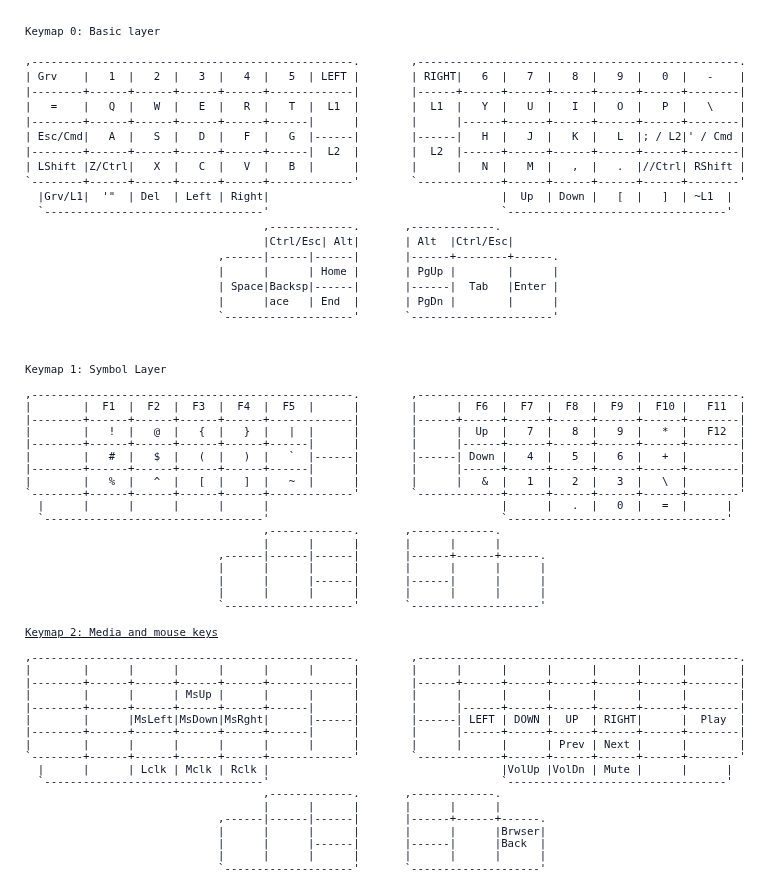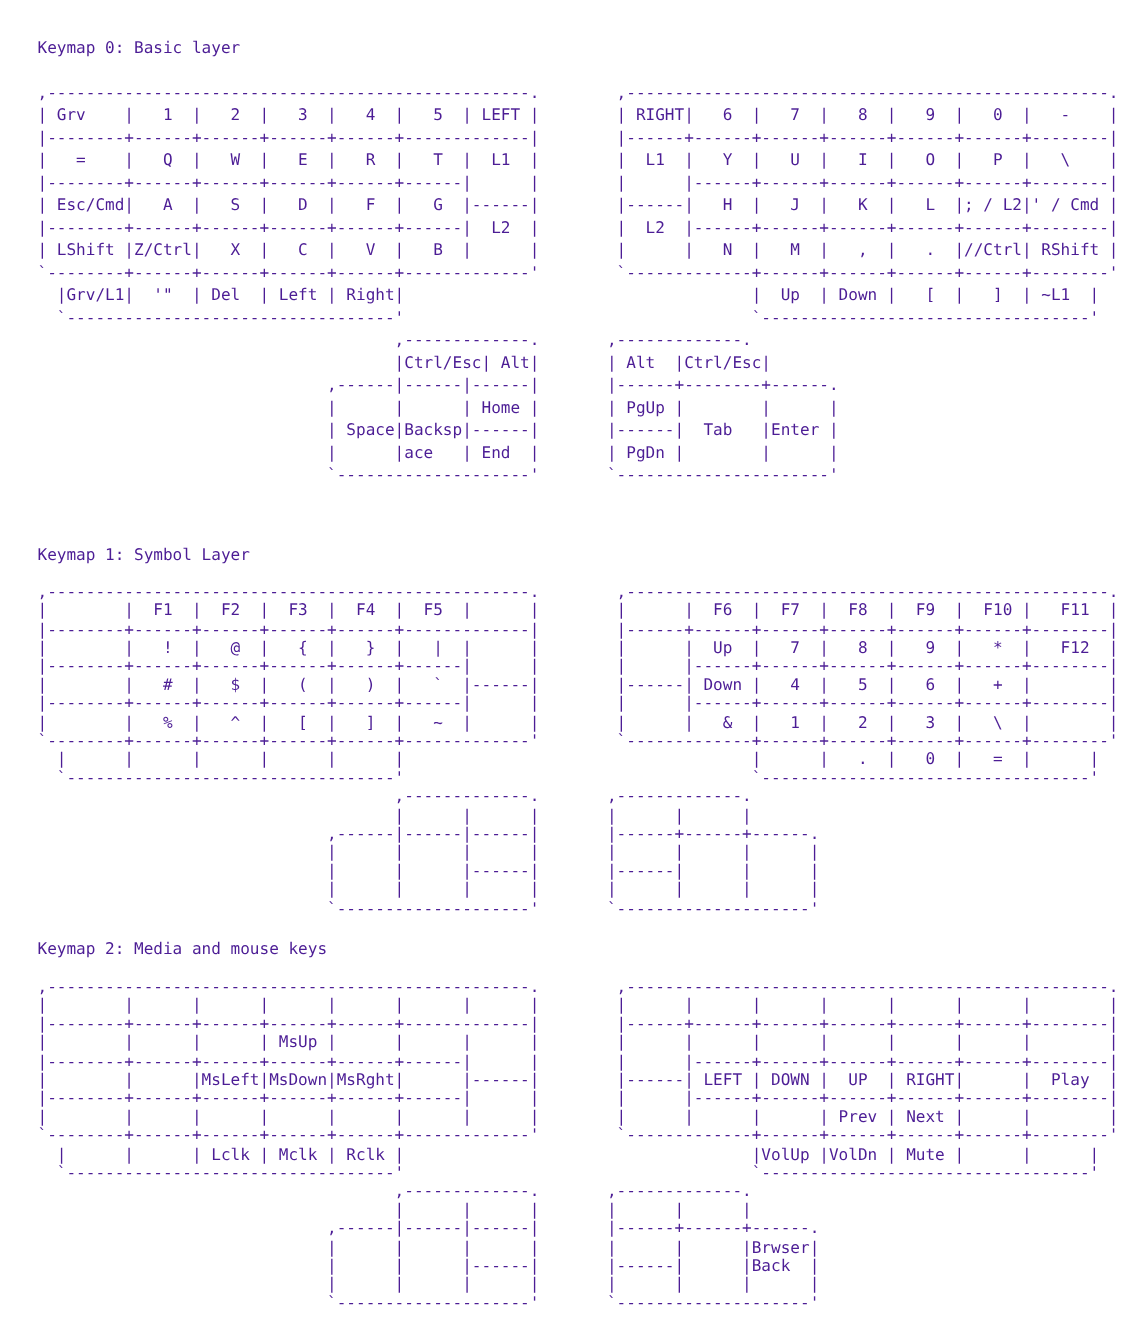--- a/index.html
+++ b/index.html
@@ -9,39 +9,39 @@
   }
   body {
     width: 765px;
     height: 883px;
     overflow: hidden;
   }
   .doc {
     box-sizing: border-box;
     padding: 24px 0 0 25px;
     font-family: "DejaVu Sans Mono", "Liberation Mono", monospace;
-    color: #4c1d95;
+    color: #0f172a;
   }
   .km-title {
     font-size: 10.7px;
     white-space: pre;
   }
   pre.art {
     margin: 0;
     font-size: 10.7px;
     white-space: pre;
   }
   
   #k0 .km-title { line-height: 15px; margin: 0 0 15px 0; }
   #k0 pre.art   { line-height: 15px; }
   #k1 { margin-top: 40px; }
   #k1 .km-title { line-height: 12.4px; margin: 0 0 12.4px 0; }
   #k1 pre.art   { line-height: 12.4px; }
   #k2 { margin-top: 15px; }
-  #k2 .km-title { line-height: 12.4px; margin: 0 0 12.4px 0; }
+  #k2 .km-title { line-height: 12.4px; margin: 0 0 12.4px 0; text-decoration: underline; }
   #k2 pre.art   { line-height: 12.4px; }
 </style>
 </head>
 <body>
 
 <div class="doc">
 
   <section class="keymap" id="k0">
     <div class="km-title">Keymap 0: Basic layer</div>
     <pre class="art">,--------------------------------------------------.        ,--------------------------------------------------.

